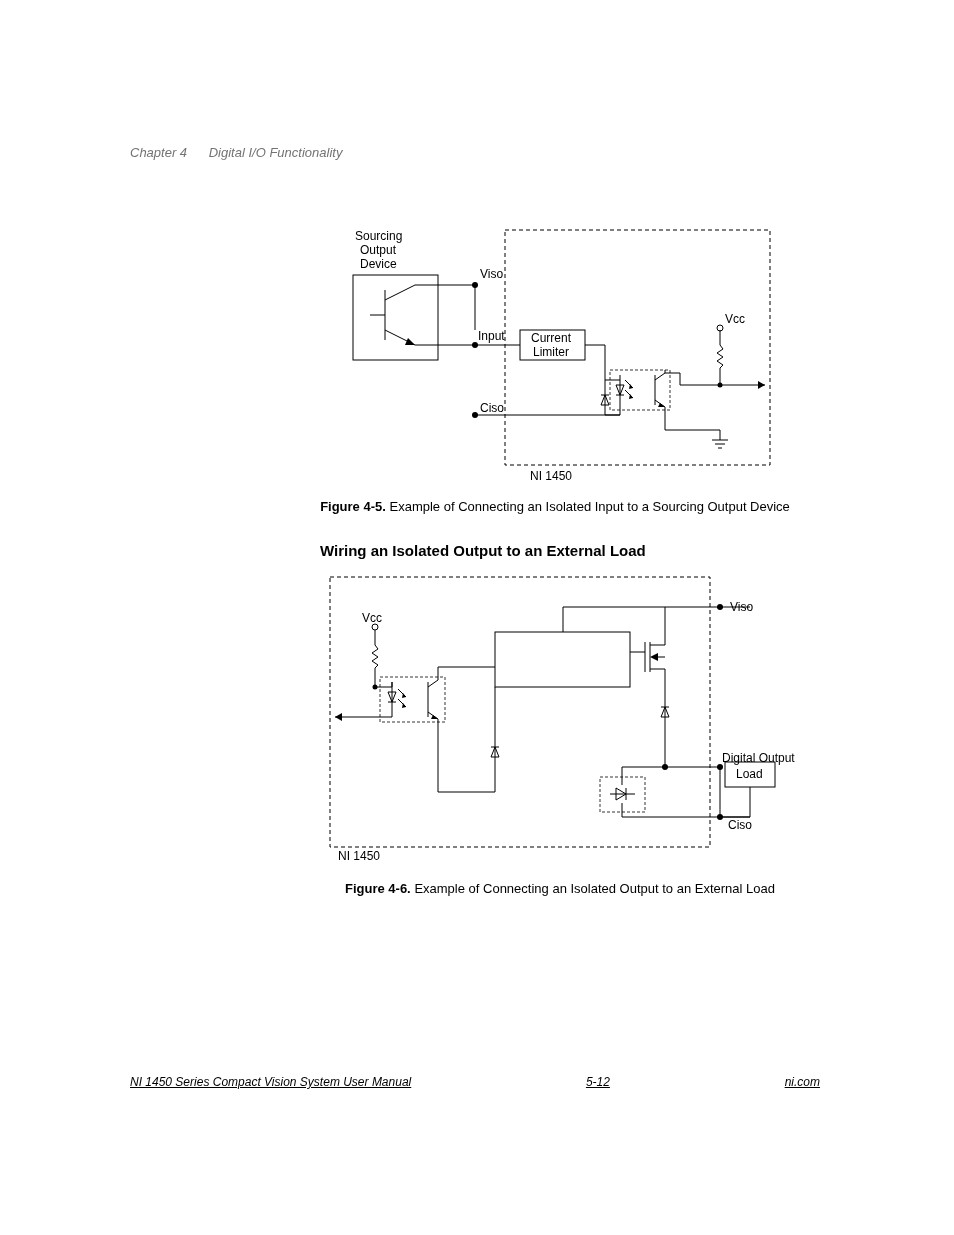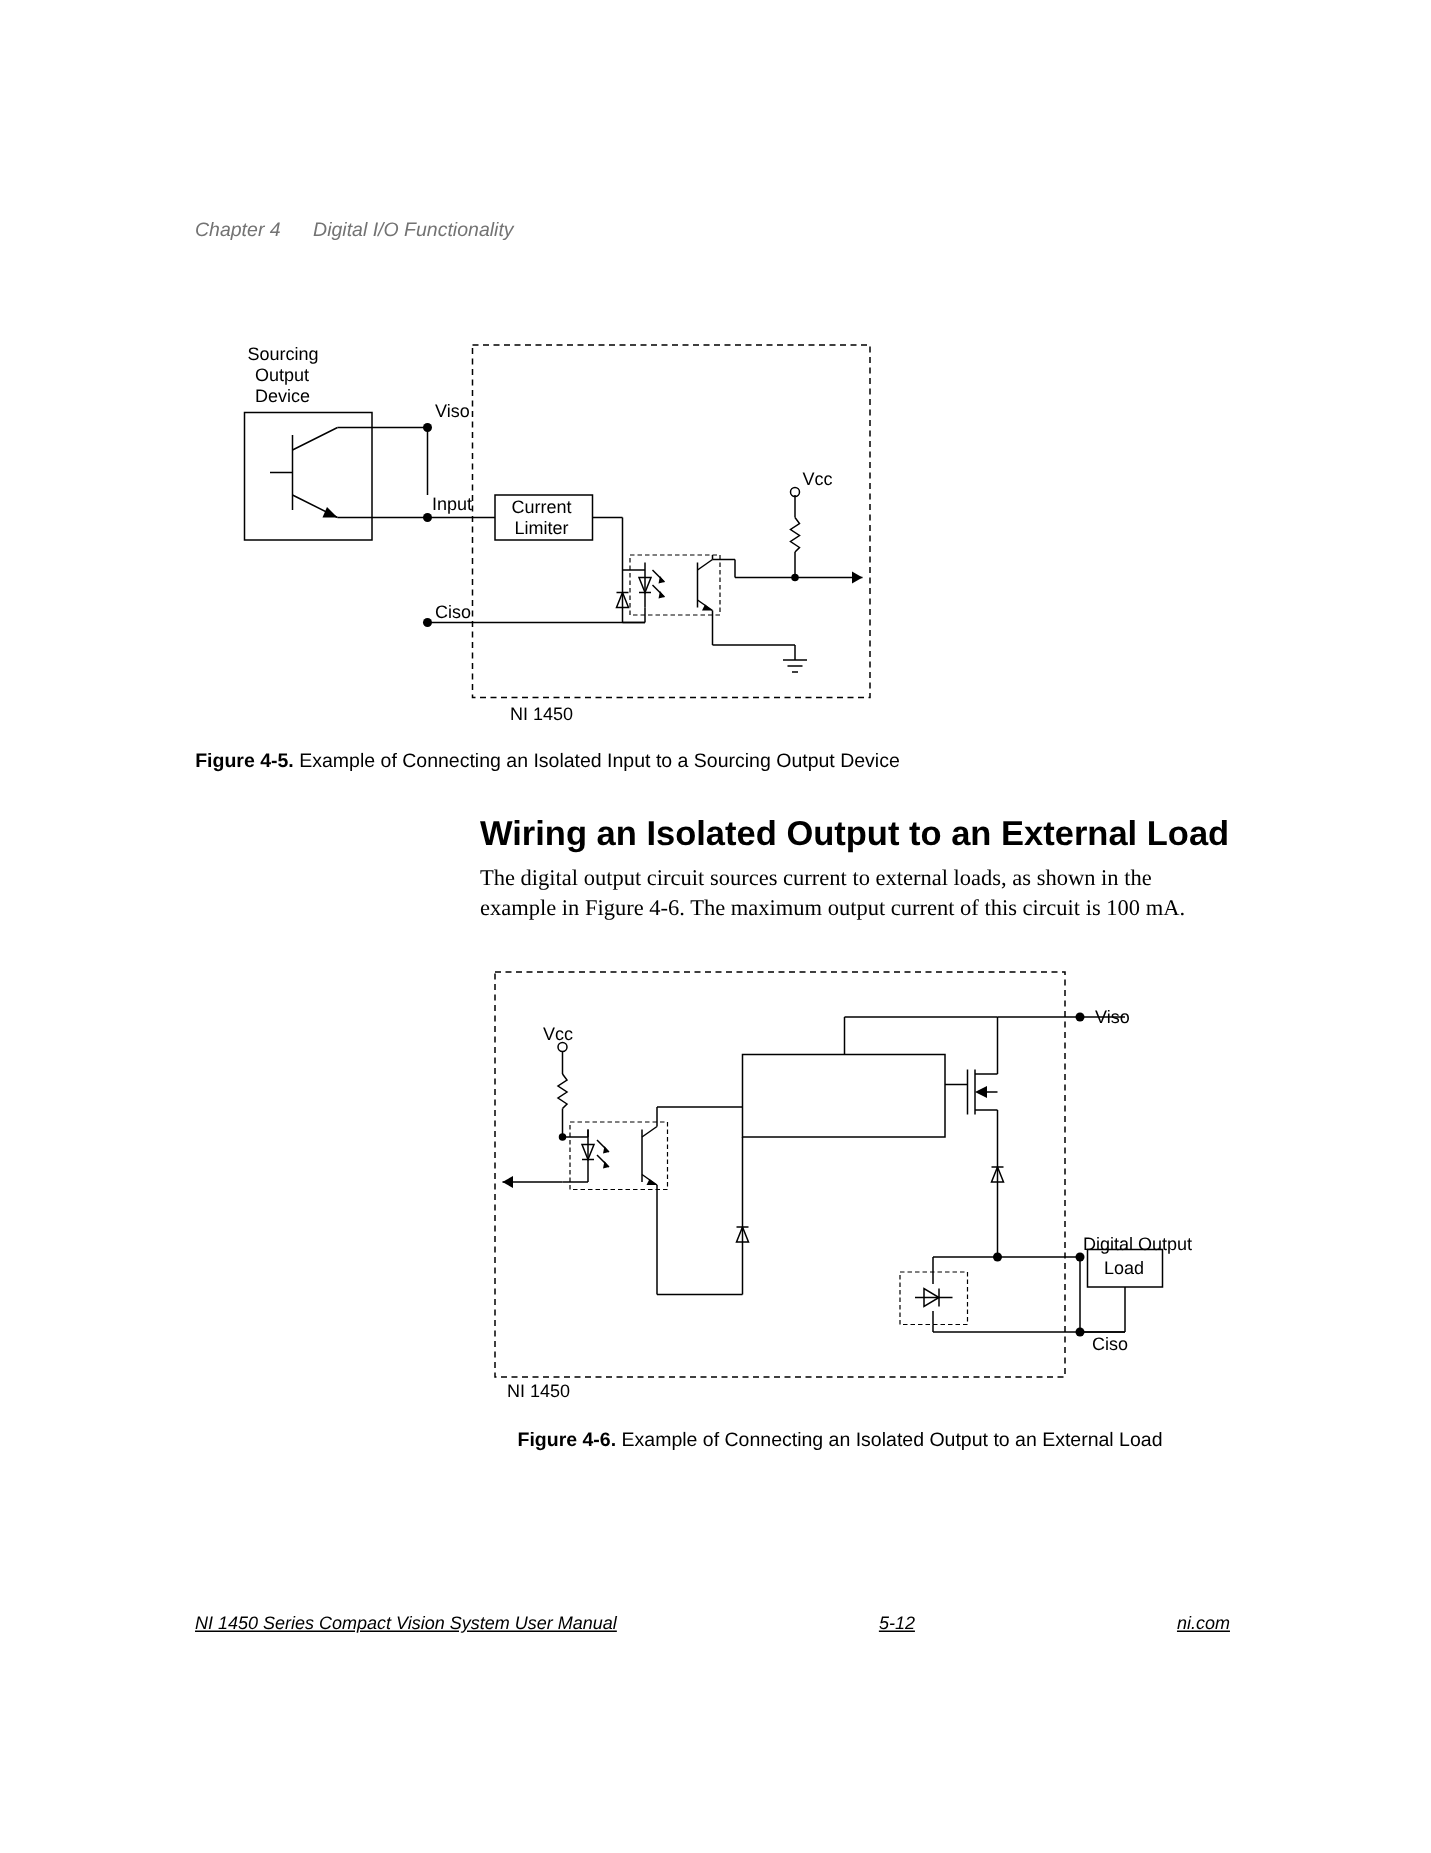--- a/index.html
+++ b/index.html
@@ -20,37 +20,38 @@
   }
   .running-head {
     font-style: italic;
     font-size: 13px;
     font-family: Arial, Helvetica, sans-serif;
     color: #737373;
     margin-bottom: 60px;
   }
   .running-head .chapter { margin-right: 18px; }
   .fig-wrap {
+    margin-left: 190px;
     width: 470px;
   }
   .fig-svg {
     display: block;
   }
   .fig-caption {
     text-align: center;
     font-family: Arial, Helvetica, sans-serif;
     font-size: 13px;
     margin-top: 14px;
     margin-bottom: 28px;
   }
   .fig-caption .num { font-weight: bold; }
   h2.section {
     font-family: Arial, Helvetica, sans-serif;
     font-weight: bold;
-    font-size: 23px;
+    font-size: 15px;
     margin: 0 0 8px 190px;
   }
   p.body {
     font-family: "Times New Roman", Times, serif;
     font-size: 15px;
     line-height: 1.3;
     margin: 0 0 22px 190px;
     width: 480px;
   }
   .fig2-wrap {
@@ -193,21 +194,20 @@
       <text x="160" y="192">Ciso</text>
       <text x="210" y="260">NI 1450</text>
     </svg>
     <div class="fig-caption">
       <span class="num">Figure 4-5.</span>
       <span>Example of Connecting an Isolated Input to a Sourcing Output Device</span>
     </div>
   </div>
 
   <h2 class="section">Wiring an Isolated Output to an External Load</h2>
-  <p class="body">The digital output circuit sources current to external loads, as shown in the example in Figure 4-6. The maximum output current of this circuit is 100 mA.</p>
 
   <div class="fig2-wrap">
     <svg class="fig-svg" width="480" height="300" viewBox="0 0 480 300">
 
       <rect x="10" y="10" width="380" height="270" fill="none" stroke="#000" stroke-width="1" stroke-dasharray="4 3"></rect>
 
       <circle cx="55" cy="60" r="3" fill="none" stroke="#000"></circle>
       <line x1="55" y1="63" x2="55" y2="78" stroke="#000"></line>
       <path d="M55,78 l3,4 l-6,4 l6,4 l-6,4 l6,4 l-3,3" fill="none" stroke="#000"></path>
       <line x1="55" y1="101" x2="55" y2="120" stroke="#000"></line>

